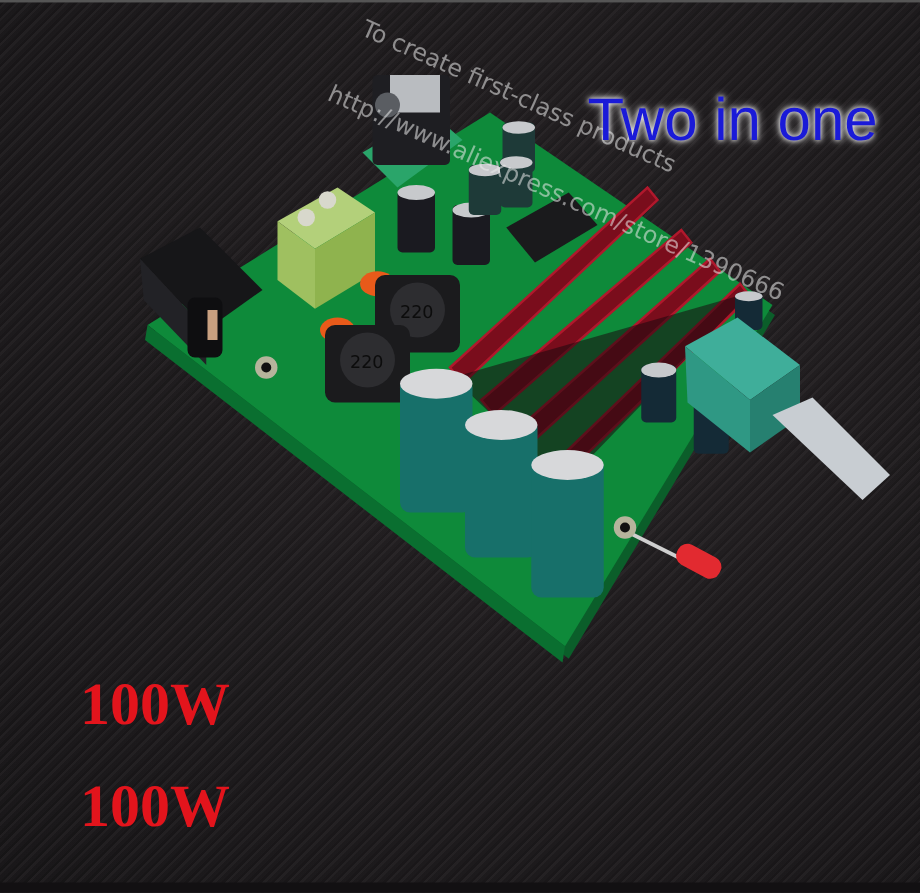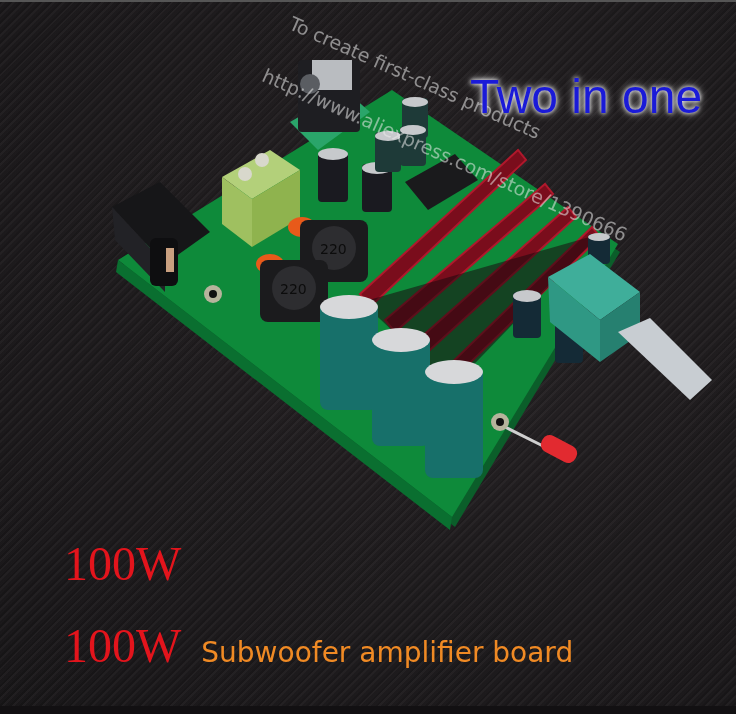--- a/index.html
+++ b/index.html
@@ -13,21 +13,21 @@
   .bottom-band{position:absolute;left:0;bottom:0;width:736px;height:8px;background:#121012;}
   svg.scene{position:absolute;left:0;top:0;}
   .watermark{position:absolute;color:rgba(235,235,235,.55);font-family:"DejaVu Sans",sans-serif;white-space:nowrap;transform-origin:left top;}
   .wm1{left:295px;top:10px;font-size:19px;transform:rotate(24deg);}
   .wm2{left:268px;top:62px;font-size:19px;transform:rotate(24deg);}
   .title{position:absolute;left:470px;top:67px;font-family:Liberation Sans, sans-serif;font-size:48px;color:#1a1ad8;
     text-shadow:0 0 4px #fff,0 0 8px rgba(255,255,255,.8);letter-spacing:0px;}
   .line{position:absolute;left:64px;display:flex;align-items:baseline;white-space:nowrap;}
   .line1{top:538px;}
   .line2{top:620px;}
-  .watt{font-family:"Liberation Serif","DejaVu Serif",serif;color:#e3141c;font-size:48px;line-height:1;}
+  .watt{font-family:"Liberation Serif","DejaVu Serif",serif;color:#e3141c;font-size:48px;line-height:1;font-weight:bold;}
   .desc{font-family:"DejaVu Sans",sans-serif;color:#f08a24;}
   .line1 .desc{font-size:20px;margin-left:4px;}
   .line2 .desc{font-size:28px;margin-left:20px;}
 </style>
 </head>
 <body>
 
 <div class="photo">
   <div class="texture"></div>
 
@@ -135,17 +135,16 @@
   <div class="watermark wm1">To create first-class products</div>
   <div class="watermark wm2">http://www.aliexpress.com/store/1390666</div>
 
   <div class="title">Two in one</div>
 
   <div class="line line1">
     <span class="watt">100W</span>
   </div>
   <div class="line line2">
     <span class="watt">100W</span>
-    <span class="desc">Subwoofer amplifier board</span>
   </div>
 
   <div class="bottom-band"></div>
 </div>
 
 </body></html>

